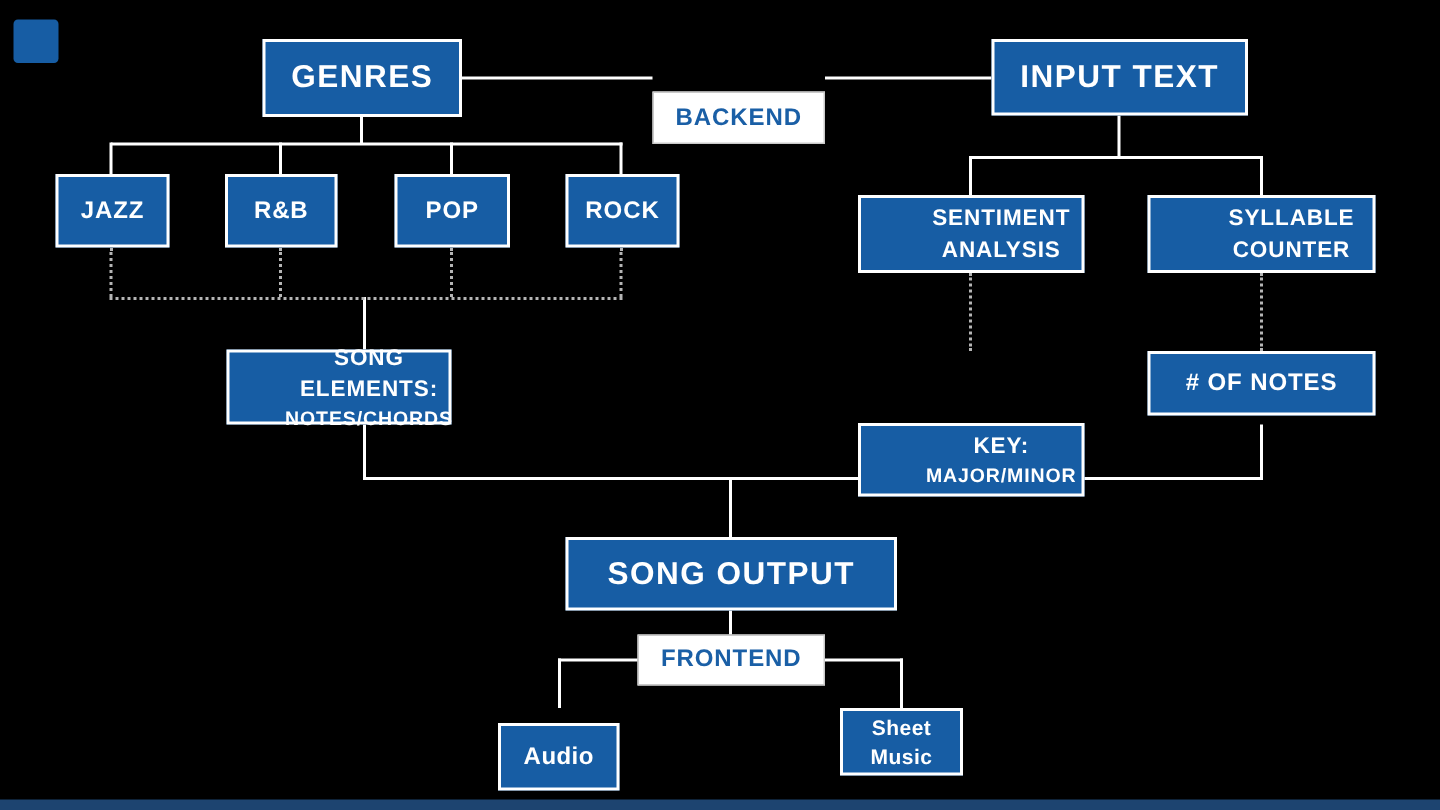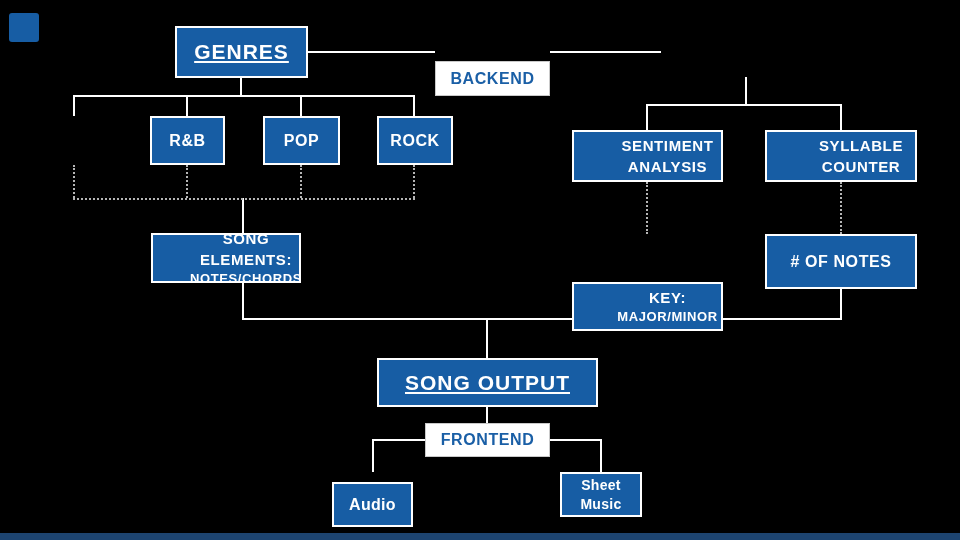--- a/index.html
+++ b/index.html
@@ -7,21 +7,21 @@
     position:relative;width:960px;height:540px;background:#000;
     font-family:"Liberation Sans",sans-serif;overflow:hidden;
   }
   .node{
     position:absolute;box-sizing:border-box;
     background:#175da4;border:2px solid #ffffff;color:#ffffff;
     display:flex;flex-direction:column;align-items:center;justify-content:center;
     text-align:center;font-weight:bold;letter-spacing:0.6px;
   }
   .node.light{background:#ffffff;color:#1a5fa6;border:1px solid #c9c9c9;}
-  .big{font-size:21px;letter-spacing:1px;text-decoration:underline;}
+  .big{font-size:21px;letter-spacing:1px;}
   .mid{font-size:16px;}
   .two{font-size:15px;line-height:21px;padding-left:40px;}
   .sub{font-size:13px;line-height:18px;}
   .sheet{font-size:14px;line-height:19px;letter-spacing:0.3px;}
   .hline,.vline{position:absolute;background:#ffffff;}
   .hline{height:2px;}
   .vline{width:2px;}
   .dot-v{position:absolute;width:0;border-left:2px dotted #b5b5b5;}
   .dot-h{position:absolute;height:0;border-top:2px dotted #b5b5b5;}
   .corner-square{position:absolute;left:9px;top:13px;width:30px;height:29px;background:#175da4;border-radius:3px;}
@@ -68,21 +68,27 @@
   <div class="dot-v" style="left:840px;top:182px;height:52px;"></div>
 
   <div class="node big" style="left:175px;top:26px;width:133px;height:52px;">
     <span>GENRES</span>
   </div>
 
   <div class="node light mid" style="left:435px;top:31px;width:115px;height:35px;margin-top:30px;">
     <span>BACKEND</span>
   </div>
 
+  <div class="node big" style="left:661px;top:26px;width:171px;height:51px;">
+    <span>INPUT TEXT</span>
+  </div>
 
+  <div class="node mid" style="left:37px;top:116px;width:76px;height:49px;">
+    <span>JAZZ</span>
+  </div>
 
   <div class="node mid" style="left:150px;top:116px;width:75px;height:49px;">
     <span>R&amp;B</span>
   </div>
 
   <div class="node mid" style="left:263px;top:116px;width:77px;height:49px;">
     <span>POP</span>
   </div>
 
   <div class="node mid" style="left:377px;top:116px;width:76px;height:49px;">
@@ -102,21 +108,21 @@
   <div class="node two" style="left:151px;top:233px;width:150px;height:50px;">
     <span>SONG ELEMENTS:</span>
     <span class="sub">NOTES/CHORDS</span>
   </div>
 
   <div class="node two" style="left:572px;top:234px;width:151px;height:49px;margin-top:48px;">
     <span>KEY:</span>
     <span class="sub">MAJOR/MINOR</span>
   </div>
 
-  <div class="node mid" style="left:765px;top:234px;width:152px;height:55px;">
+  <div class="node mid" style="left:765px;top:234px;width:152px;height:43px;">
     <span># OF NOTES</span>
   </div>
 
   <div class="node big" style="left:377px;top:358px;width:221px;height:49px;">
     <span>SONG OUTPUT</span>
   </div>
 
   <div class="node light mid" style="left:425px;top:423px;width:125px;height:34px;">
     <span>FRONTEND</span>
   </div>

